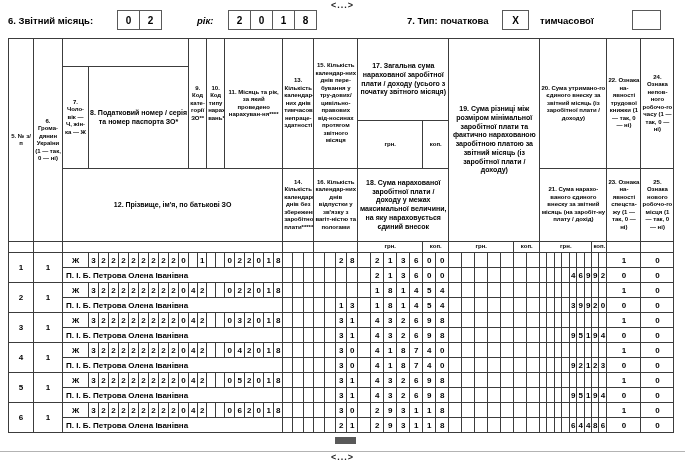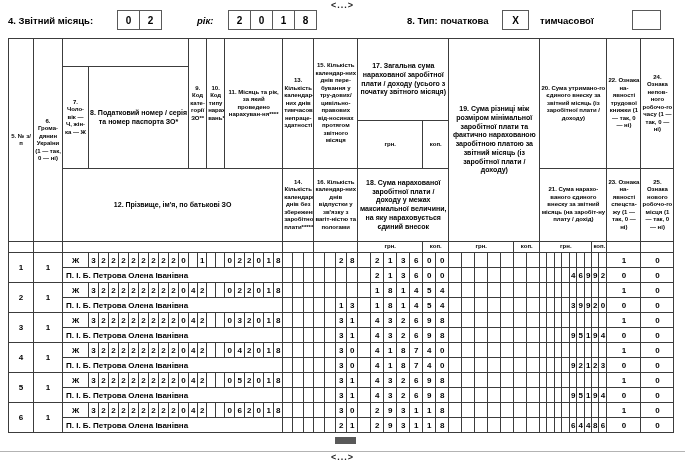--- a/index.html
+++ b/index.html
@@ -34,34 +34,34 @@
   .break-rect{position:absolute;left:335px;top:437px;width:21px;height:7px;background:#595959;}
   .hline{position:absolute;left:0;top:451px;width:685px;height:1px;background:#b3b3b3;}
 </style>
 </head>
 <body>
 
 <div class="page">
 
   <div class="marker top">&lt;...&gt;</div>
 
-  <span class="lbl" style="left:8px;top:15px;">4. Звітний місяць:</span>
+  <span class="lbl" style="left:8px;top:15px;">6. Звітний місяць:</span>
   <span class="boxes" style="left:117px;top:10px;">
       <span class="bx">0</span>
       <span class="bx">2</span>
     </span>
   <span class="lbl" style="left:197px;top:15px;font-style:italic;">рік:</span>
   <span class="boxes" style="left:228px;top:10px;">
       <span class="bx">2</span>
       <span class="bx">0</span>
       <span class="bx">1</span>
       <span class="bx">8</span>
     </span>
 
-  <span class="lbl" style="left:407px;top:15px;">8. Тип: початкова</span>
+  <span class="lbl" style="left:407px;top:15px;">7. Тип: початкова</span>
   <span class="boxes w27" style="left:502px;top:10px;">
       <span class="bx">X</span>
     </span>
   <span class="lbl" style="left:540px;top:15px;">тимчасової</span>
   <span class="boxes w29" style="left:632px;top:10px;">
       <span class="bx"></span>
     </span>
 
   <table class="t6" id="t6">
       <colgroup>

